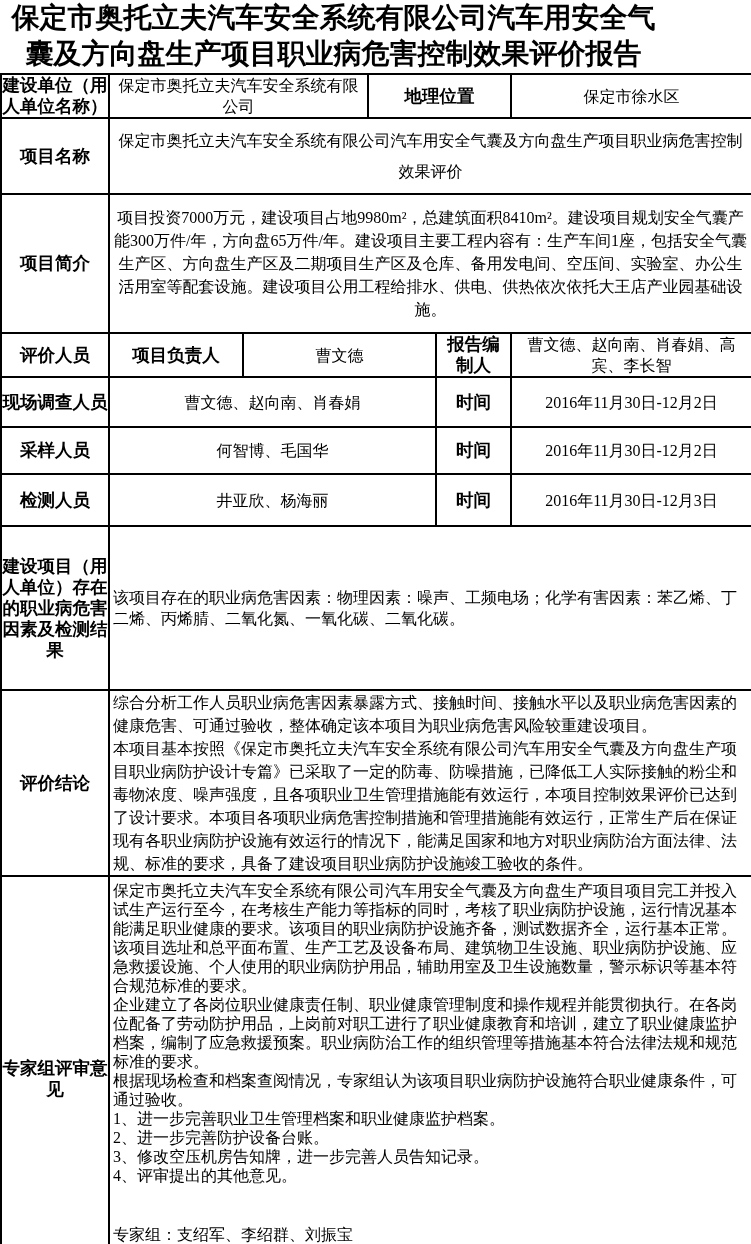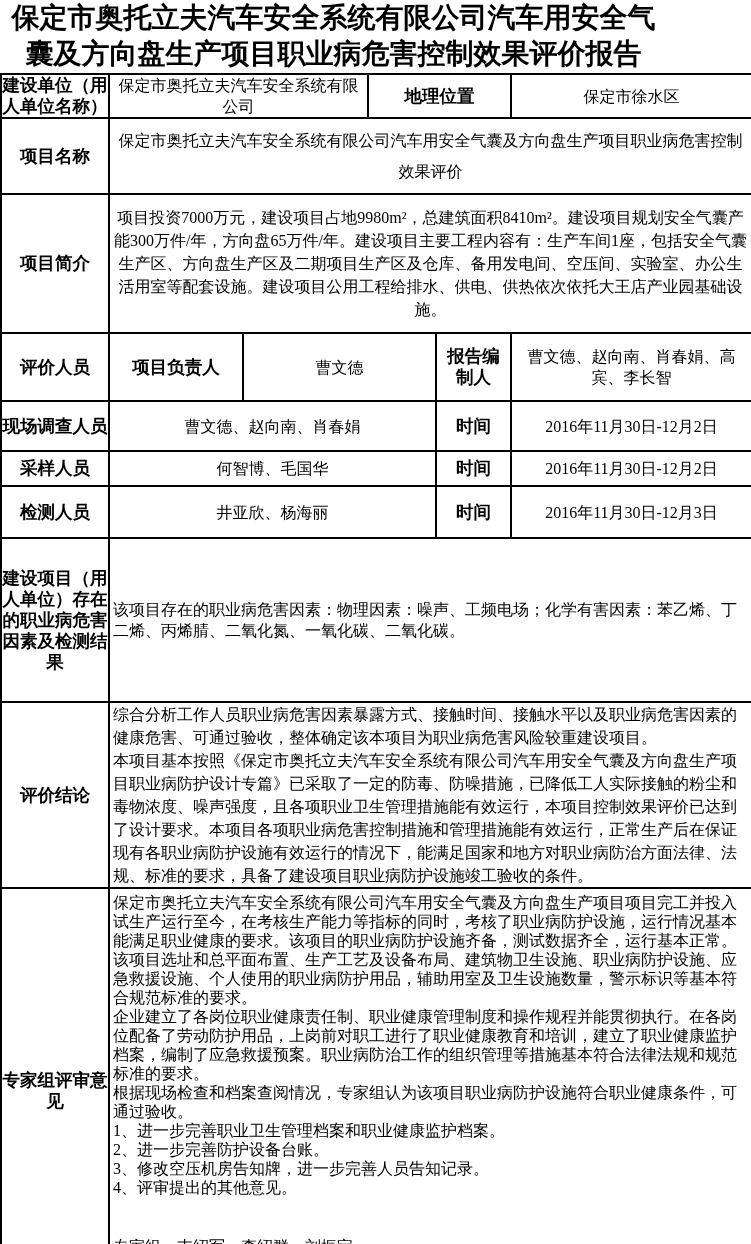--- a/index.html
+++ b/index.html
@@ -36,29 +36,29 @@
     vertical-align: middle;
     overflow: hidden;
   }
   td.hd {
     font-weight: bold;
     font-size: 17.5px;
     line-height: 21px;
     text-align: center;
     padding: 0;
   }
-  td.hd.narrow { padding: 12px 3px; }
+  td.hd.narrow { padding: 0 3px; }
   .ctr { text-align: center; }
 
   tr.r1  { height: 43px; }
   tr.r2  { height: 76px; }
   tr.r3  { height: 139px; }
   tr.r4  { height: 36px; }
   tr.r5  { height: 50px; }
-  tr.r6  { height: 35px; }
+  tr.r6  { height: 47px; }
   tr.r7  { height: 52px; }
   tr.r8  { height: 164px; }
   tr.r9  { height: 184px; }
   tr.r10 { height: 405px; }
 
   td.intro   { line-height: 23px; text-align: center; }
   td.namecell{ line-height: 31px; }
   td.hazard  { line-height: 21px; }
   td.concl   { line-height: 23px; vertical-align: middle; }
   td.expert  { line-height: 19px; vertical-align: top; padding-top: 4px; }

